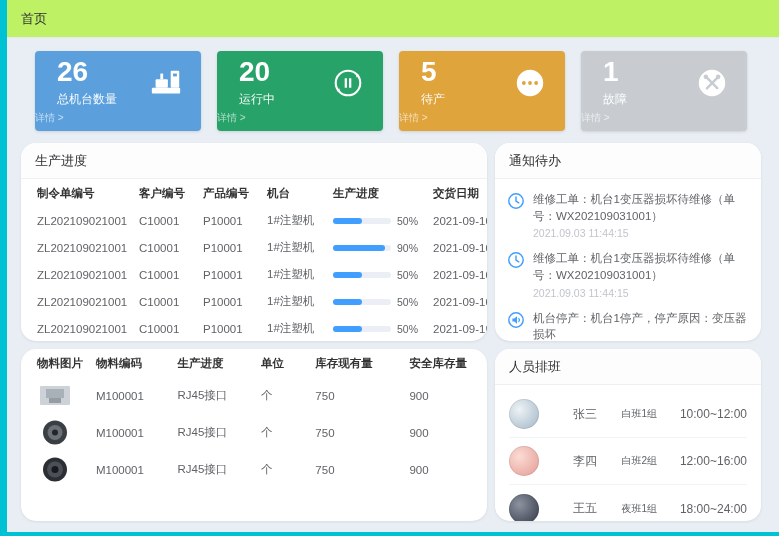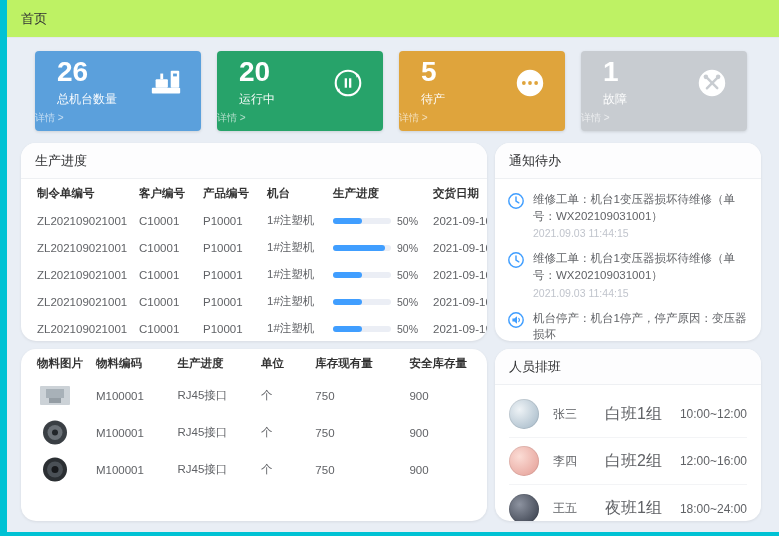--- a/index.html
+++ b/index.html
@@ -57,28 +57,28 @@
   
   .notice-list { padding:8px 12px 4px; }
   .notice { display:flex; gap:8px; padding:4px 0 7px; cursor:pointer; }
   .n-icon { flex:0 0 18px; width:18px; height:18px; margin-top:1px; }
   .n-text { font-size:11.5px; color:#606266; line-height:1.45; }
   .n-time { font-size:10.5px; color:#c0c4cc; margin-top:3px; }
   .n-time:empty { display:none; margin:0; }
 
   
   .person-list { padding:6px 14px; }
-  .person { display:flex; align-items:center; height:47px; border-bottom:1px solid #f3f4f6; }
+  .person { display:flex; align-items:center; height:47px; border-bottom:1px solid #f3f4f6;gap:20px; }
   .person:last-child { border-bottom:none;justify-content:flex-end; }
   .avatar { width:30px; height:30px; border-radius:50%; flex:0 0 30px; box-shadow:inset 0 0 0 1px rgba(0,0,0,.08); }
   .avatar-0 { background:radial-gradient(circle at 35% 35%, #eef3f6, #9fb4c4); }
   .avatar-1 { background:radial-gradient(circle at 35% 35%, #fbdcd5, #e39a92); }
   .avatar-2 { background:radial-gradient(circle at 35% 35%, #8d93a0, #2f3542); }
   .p-name  { font-size:12px; color:#606266; width:52px; margin-left:14px; }
-  .p-shift { font-size:16px; color:#606266; width:70px; }
+  .p-shift { font-size:10px; color:#606266; width:70px; }
   .p-time  { font-size:12px; color:#606266; margin-left:auto; }
 </style>
 </head>
 <body>
 
 <div class="screen">
   <div class="accent-left"></div>
 
   <div class="topbar">
     <div class="tab-home">首页</div>

